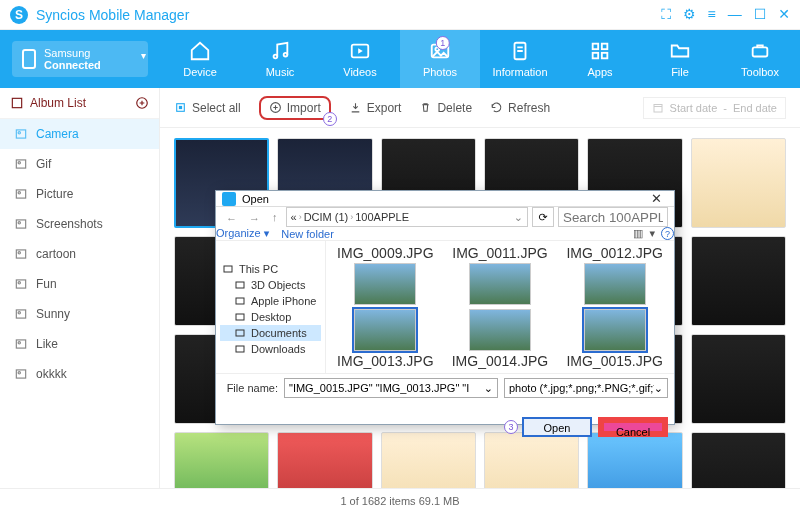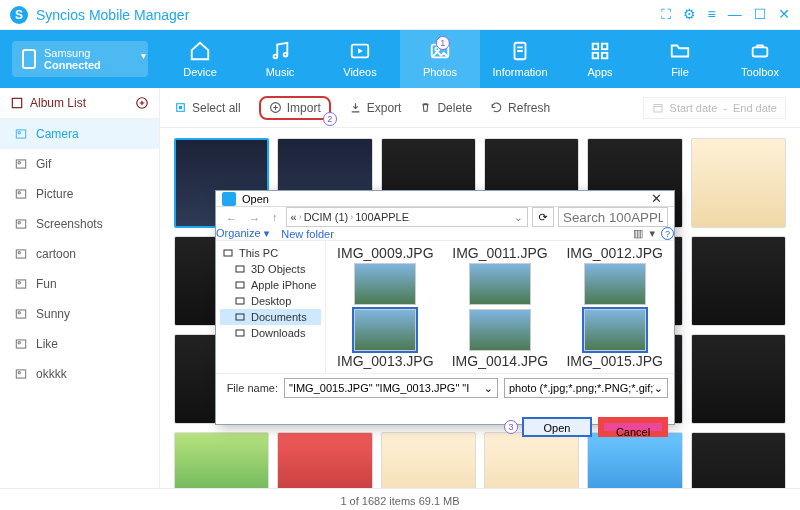--- a/index.html
+++ b/index.html
@@ -372,21 +372,21 @@
     <span class="org"><span>Organize</span> <span>▾</span></span>
     <span class="nf">New folder</span>
     <div class="rb">
       <span>▥</span>
       <span>▾</span>
       <span style="color:#2b6cd0;border:1px solid #2b6cd0;border-radius:50%;width:13px;height:13px;display:inline-flex;align-items:center;justify-content:center;font-size:9px">?</span>
     </div>
   </div>
   <div class="dlg-body">
     <div class="tree" id="tree">
-        <div class="tree-item" style="padding-left: 2px;">
+        <div class="tree-item" style="padding-left: 2px; margin-top: 16px;">
           <svg class="ico" viewBox="0 0 24 24">
             <rect x="4" y="6" width="16" height="12"></rect>
           </svg>
           <span>This PC</span>
         </div>
         <div class="tree-item" style="padding-left: 14px;">
           <svg class="ico" viewBox="0 0 24 24">
             <rect x="4" y="6" width="16" height="12"></rect>
           </svg>
           <span>3D Objects</span>

